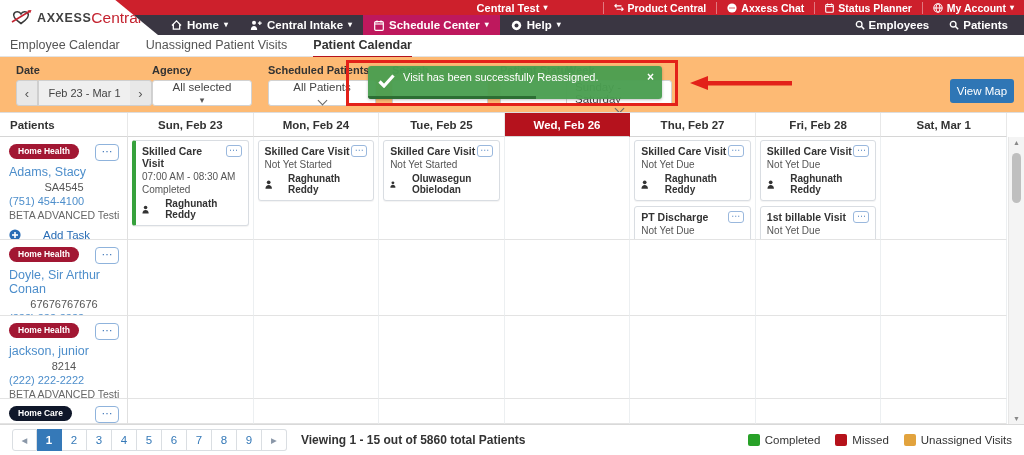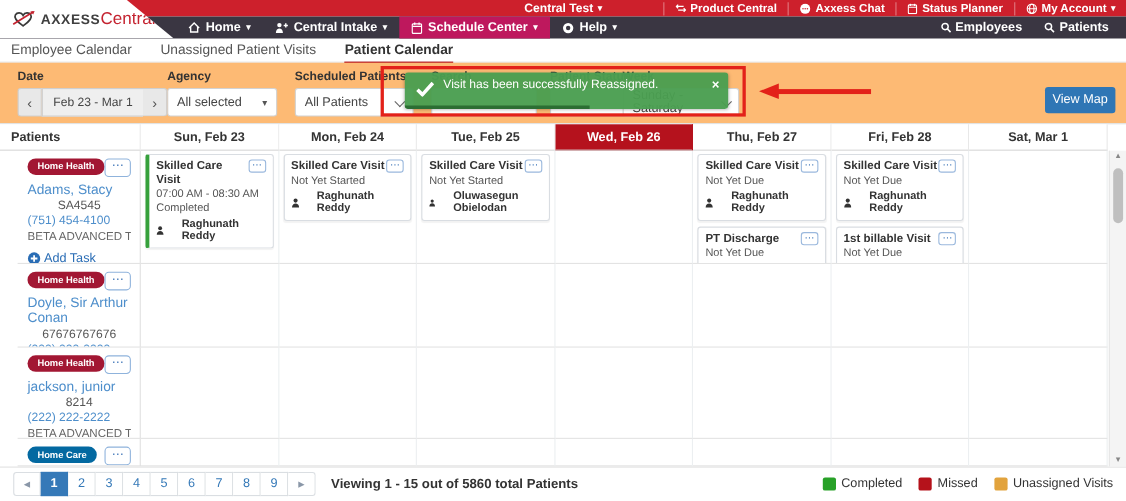--- a/index.html
+++ b/index.html
@@ -26,21 +26,21 @@
 
   
   .tabs { height:22px; display:flex; align-items:flex-start; gap:26px; padding:3px 0 0 10px; border-bottom:1px solid #e3e3e3; background:#fff; }
   .tab { font-size:12.5px; color:#555; padding-bottom:4px; cursor:pointer; }
   .tab.active { color:#333; font-weight:bold; border-bottom:3px solid #b5121d; }
 
   
   .filterbar { position:relative; height:55px; background:#fdba74; }
   .fgroup { position:absolute; top:7px; }
   .flabel { font-size:11px; font-weight:bold; color:#333; margin-bottom:4px; display:block; }
-  .fselect { height:26px; background:#fff; border:1px solid #d2d2d2; border-radius:3px; font-size:11.5px; color:#444; display:flex; align-items:center; justify-content:space-between; padding:0 8px; cursor:pointer; }
+  .fselect { height:26px; background:#fff; border:1px solid #d2d2d2; border-radius:3px; font-size:11.5px; color:#444; display:flex; align-items:center; justify-content:space-between; padding:0 8px; cursor:pointer;flex-direction:column; }
   .datebar { display:flex; height:26px; }
   .datebtn { width:22px; background:#e8e8e8; border:1px solid #cfcfcf; color:#555; font-size:13px; display:flex; align-items:center; justify-content:center; cursor:pointer; }
   .datebtn.prev { border-radius:3px 0 0 3px; }
   .datebtn.next { border-radius:0 3px 3px 0; border-left:none; }
   .dateval { width:92px; background:#efefef; border-top:1px solid #cfcfcf; border-bottom:1px solid #cfcfcf; border-left:1px solid #cfcfcf; font-size:11px; color:#444; display:flex; align-items:center; justify-content:center; }
   .chev { width:8px; height:8px; position:relative; }
   .chev::after { content:""; position:absolute; left:1px; top:0; width:6px; height:6px; border-right:1.5px solid #666; border-bottom:1.5px solid #666; transform:rotate(45deg); }
   .solidcaret { font-size:9px; color:#555; }
 
   .viewmap-btn { position:absolute; right:10px; top:22px; width:64px; height:24px; background:#2f76b5; color:#fff; font-size:11.5px; border-radius:3px; display:flex; align-items:center; justify-content:center; cursor:pointer; }
@@ -55,34 +55,34 @@
   .anno-rect { position:absolute; left:346px; top:3px; width:332px; height:46px; border:3px solid #e32119; z-index:6; pointer-events:none; }
   .anno-arrow { position:absolute; left:690px; top:18px; z-index:6; pointer-events:none; }
 
   
   .cal { position:relative; height:312px; border-top:1px solid #ddd; background:#fff; }
   .cal-grid { display:grid; width:1007px; grid-template-columns:128px repeat(7,1fr); grid-template-rows:24px 103px 76px 83px 1fr; height:100%; }
   .ch { background:#fff; border-bottom:1px solid #d6d6d6; border-right:1px solid #e8e8e8; font-size:11.5px; font-weight:bold; color:#333; display:flex; align-items:center; justify-content:center; }
   .ch.patients-h { justify-content:flex-start; padding-left:10px; }
   .ch.today { background:#b5121d; color:#fff; border-right-color:#b5121d; }
   .cell { border-right:1px solid #eceff1; border-bottom:1px solid #e3e3e3; overflow:hidden; }
-  .pcol { border-right:1px solid #e0e0e0;margin-left:16px; }
+  .pcol { border-right:1px solid #e0e0e0; }
 
   
   .pcell { padding:7px 8px 0 9px; overflow:hidden; height:100%; }
   .prow { display:flex; align-items:flex-start; justify-content:space-between; }
   .pbadge { display:inline-block; padding:2px 9px 2.5px; border-radius:9px; font-size:8.5px; font-weight:bold; color:#fff; }
   .pbadge.hh { background:#a21733; }
-  .pbadge.hc { background:#0369a1; }
+  .pbadge.hc { background:#0f172a; }
   .pmenu { width:24px; height:17px; border:1px solid #8fb3dc; border-radius:4px; color:#3f76b8; font-size:11px; line-height:13px; text-align:center; cursor:pointer; background:#fff; }
   .pname { font-size:12.5px; color:#4d8ecb; margin-top:4px; cursor:pointer; }
   .pmrn { font-size:11px; color:#555; margin-top:2px;text-align:center; }
   .pphone { font-size:11px; color:#4d8ecb; margin-top:2px; cursor:pointer; }
   .porg { font-size:10.5px; color:#666; margin-top:2px; white-space:nowrap; overflow:hidden; }
-  .paddtask { margin-top:8px; display:flex; align-items:flex-start; gap:3px; color:#2a6db5; font-size:11.5px; cursor:pointer; }
+  .paddtask { margin-top:8px; display:flex; align-items:flex-start; gap:22px; color:#2a6db5; font-size:11.5px; cursor:pointer; }
 
   
   .daycell { padding:3px 4px; display:flex; flex-direction:column; gap:5px; }
   .vcard { background:#fff; border:1px solid #d9dde2; border-radius:3px; padding:4px 6px 5px; box-shadow:0 1px 1px rgba(0,0,0,.05); }
   .vcard.completed { border-left:4px solid #36a13c; }
   .vtop { display:flex; align-items:flex-start; justify-content:space-between; }
   .vtitle { font-size:10.5px; font-weight:bold; color:#333; }
   .vmenu { flex:0 0 auto; width:16px; height:12px; border:1px solid #9ab8dd; border-radius:3px; color:#3f76b8; font-size:9px; line-height:9px; text-align:center; cursor:pointer; }
   .vmeta { font-size:10px; color:#555; margin-top:2px; }
   .vassignee { margin-top:3px; display:flex; align-items:center; gap:16px; font-size:10px; font-weight:bold; color:#333; }

